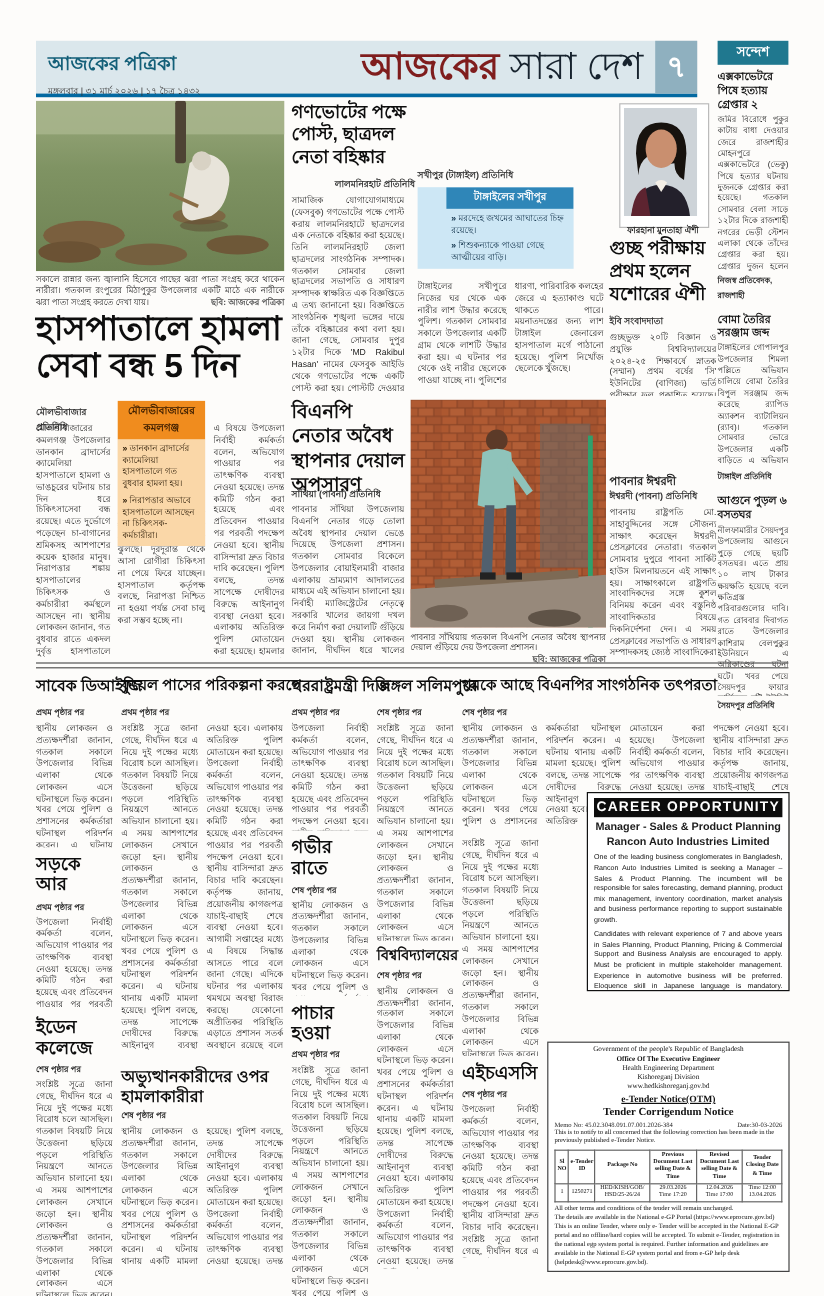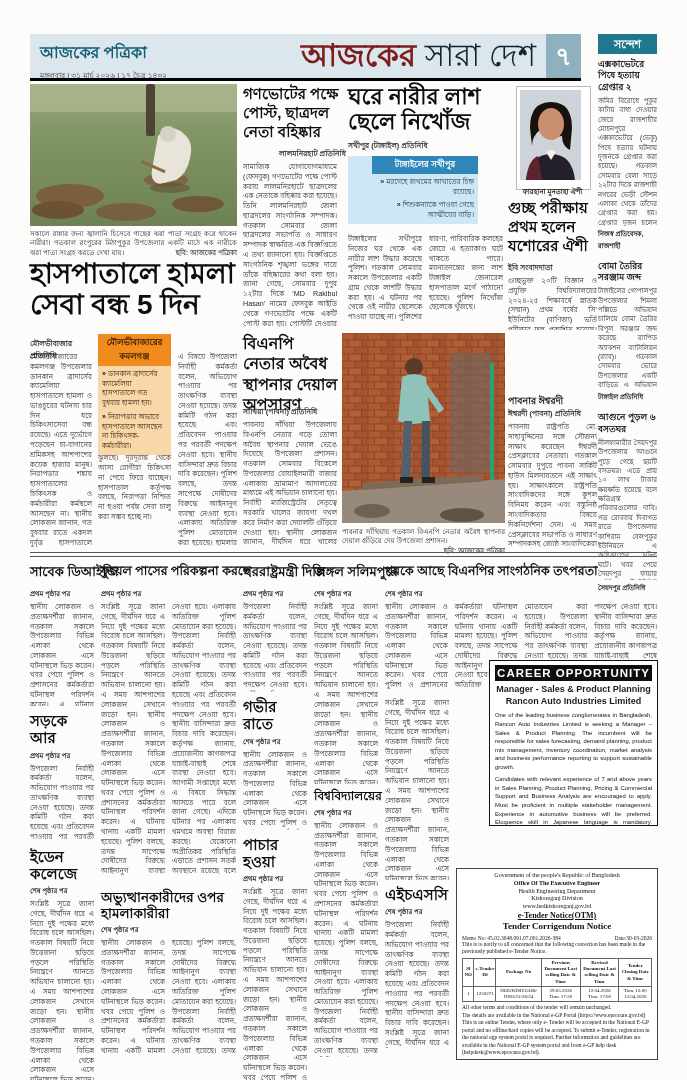--- a/index.html
+++ b/index.html
@@ -1,20 +1,20 @@
 <!DOCTYPE html>
 <html><head>
 <meta charset="utf-8">
 <style>
   html,body{margin:0;padding:0;background:#e8e6e1;}
   .page{position:relative;width:687px;height:1080px;background:#fdfcfa;margin:0 auto;
         font-family:"Liberation Sans",sans-serif;color:#1c1c1c;overflow:hidden;}
   .abs{position:absolute;}
   
-  .band{background:#dbe7ec;border-bottom:3px solid #000000;}
+  .band{background:#dbe7ec;border-bottom:3px solid #0369a1;}
   .mast-name{font-size:16px;font-weight:bold;color:#135f78;}
   .mast-date{font-size:7.5px;color:#333;margin-top:3px;}
   .big-title{font-size:31px;color:#17232e;text-align:right;line-height:44px;white-space:nowrap;}
   .big-title b{color:#7f1d1d;margin-top:31px;}
   .pagenum{background:#8fb0bf;color:#fff;font-size:25px;font-weight:bold;text-align:center;line-height:44px;}
   
   .sd-bar{background:#20788f;color:#fff;font-size:11px;font-weight:bold;text-align:center;line-height:20px;}
   .sd-h{font-size:9px;font-weight:bold;line-height:1.25;color:#111;margin:0 0 3px 0;}
   .sd-b{font-size:6.8px;line-height:1.38;text-align:justify;color:#222;overflow:hidden;}
   .sd-credit{font-size:6.6px;font-weight:bold;color:#222;margin-top:2px;}
@@ -29,21 +29,21 @@
   .cap .cr{float:right;color:#555;font-weight:bold;}
   .photo-frame{background:#fff;border:1px solid #bbb;}
   
   .ibox{overflow:hidden;}
   .ibox .tbar{font-size:8.5px;font-weight:bold;text-align:center;padding:2px 0;}
   .ibox ul{margin:3px 4px;padding:0;list-style:none;}
   .ibox li{font-size:7.2px;line-height:1.35;margin-bottom:4px;color:#2a1a05;}
   .ibox li::before{content:"» ";font-weight:bold;}
   .ibox-blue .tbar{background:#2f86b8;color:#fff;}
   .ibox-blue{background:#cde7f5;}
-  .ibox-blue li{color:#10314a;text-align:right;}
+  .ibox-blue li{color:#10314a;}
   .ibox-orange .tbar{background:#f08c1e;color:#402000;}
   .ibox-orange{background:#fad7a8;}
   
   .divider{border-top:1px solid #555;border-bottom:1px solid #555;height:3px;}
   .ch{font-size:13px;font-weight:bold;white-space:nowrap;color:#0d0d0d;}
   .csub{font-size:13.5px;font-weight:bold;color:#0d0d0d;line-height:1.15;}
   .clabel{font-size:6.8px;font-weight:bold;color:#222;}
   .c2col{column-count:2;column-gap:7px;}
   .c4col{column-count:4;column-gap:7px;}
   
@@ -140,21 +140,20 @@
   <div class="abs bt" style="left:178px;top:352px;width:59px;height:196px;">এ বিষয়ে উপজেলা নির্বাহী কর্মকর্তা বলেন, অভিযোগ পাওয়ার পর তাৎক্ষণিক ব্যবস্থা নেওয়া হয়েছে। তদন্ত কমিটি গঠন করা হয়েছে এবং প্রতিবেদন পাওয়ার পর পরবর্তী পদক্ষেপ নেওয়া হবে। স্থানীয় বাসিন্দারা দ্রুত বিচার দাবি করেছেন। পুলিশ বলছে, তদন্ত সাপেক্ষে দোষীদের বিরুদ্ধে আইনানুগ ব্যবস্থা নেওয়া হবে। এলাকায় অতিরিক্ত পুলিশ মোতায়েন করা হয়েছে। হামলার ঘটনায় থানায় একটি মামলা হয়েছে। কর্তৃপক্ষ জানায়, প্রয়োজনীয় যাচাই-বাছাই শেষে হাসপাতালের সেবা দ্রুত চালুর উদ্যোগ নেওয়া হবে।</div>
 
   <div class="abs h-md" style="left:243px;top:84px;width:96px;">গণভোটের পক্ষে পোস্ট, ছাত্রদল নেতা বহিষ্কার</div>
   <div class="abs byline" style="left:243px;top:148px;width:96px;margin-left:36px;">লালমনিরহাট প্রতিনিধি</div>
   <div class="abs bt" style="left:243px;top:162px;width:94px;height:166px;">সামাজিক যোগাযোগমাধ্যমে (ফেসবুক) গণভোটের পক্ষে পোস্ট করায় লালমনিরহাটে ছাত্রদলের এক নেতাকে বহিষ্কার করা হয়েছে। তিনি লালমনিরহাট জেলা ছাত্রদলের সাংগঠনিক সম্পাদক। গতকাল সোমবার জেলা ছাত্রদলের সভাপতি ও সাধারণ সম্পাদক স্বাক্ষরিত এক বিজ্ঞপ্তিতে এ তথ্য জানানো হয়। বিজ্ঞপ্তিতে সাংগঠনিক শৃঙ্খলা ভঙ্গের দায়ে তাঁকে বহিষ্কারের কথা বলা হয়। জানা গেছে, সোমবার দুপুর ১২টার দিকে 'MD Rakibul Hasan' নামের ফেসবুক আইডি থেকে গণভোটের পক্ষে একটি পোস্ট করা হয়। পোস্টটি দেওয়ার কিছুক্ষণের মধ্যেই জেলা ছাত্রদলের শীর্ষ নেতাদের নজরে আসে। এরপর সাংগঠনিক সিদ্ধান্তে তাঁকে দল থেকে বহিষ্কার করা হয়।</div>
 
   <div class="abs h-md" style="left:243px;top:334px;width:96px;font-size:16px;">বিএনপি নেতার অবৈধ স্থাপনার দেয়াল অপসারণ</div>
   <div class="abs byline" style="left:243px;top:406px;width:96px;">সাঁথিয়া (পাবনা) প্রতিনিধি</div>
   <div class="abs bt" style="left:243px;top:420px;width:94px;height:128px;">পাবনার সাঁথিয়া উপজেলায় বিএনপি নেতার গড়ে তোলা অবৈধ স্থাপনার দেয়াল ভেঙে দিয়েছে উপজেলা প্রশাসন। গতকাল সোমবার বিকেলে উপজেলার বোয়াইলমারী বাজার এলাকায় ভ্রাম্যমাণ আদালতের মাধ্যমে এই অভিযান চালানো হয়। নির্বাহী ম্যাজিস্ট্রেটের নেতৃত্বে সরকারি খালের জায়গা দখল করে নির্মাণ করা দেয়ালটি গুঁড়িয়ে দেওয়া হয়। স্থানীয় লোকজন জানান, দীর্ঘদিন ধরে খালের জায়গা দখল করে স্থাপনা নির্মাণের কাজ চলছিল। অভিযোগ পেয়ে প্রশাসন ব্যবস্থা নেয়। উপজেলা প্রশাসন জানায়, সরকারি জায়গা দখলমুক্ত করতে এ ধরনের অভিযান অব্যাহত থাকবে।</div>
 
-  <div class="abs h-lg" style="left:348px;top:84px;width:150px;">ঘরে নারীর লাশ ছেলে নিখোঁজ</div>
   <div class="abs byline" style="left:348px;top:140px;width:150px;">সখীপুর (টাঙ্গাইল) প্রতিনিধি</div>
   <div class="abs ibox ibox-blue" style="left:348px;top:156px;width:106px;padding-left:24px;">
     <div class="tbar">টাঙ্গাইলের সখীপুর</div>
     <ul>
       <li>মরদেহে জখমের আঘাতের চিহ্ন রয়েছে।</li>
       <li>শিশুকন্যাকে পাওয়া গেছে আত্মীয়ের বাড়ি।</li>
     </ul>
   </div>
   <div class="abs bt c2col" style="left:348px;top:234px;width:155px;height:94px;">টাঙ্গাইলের সখীপুরে নিজের ঘর থেকে এক নারীর লাশ উদ্ধার করেছে পুলিশ। গতকাল সোমবার সকালে উপজেলার একটি গ্রাম থেকে লাশটি উদ্ধার করা হয়। এ ঘটনার পর থেকে ওই নারীর ছেলেকে পাওয়া যাচ্ছে না। পুলিশের ধারণা, পারিবারিক কলহের জেরে এ হত্যাকাণ্ড ঘটে থাকতে পারে। ময়নাতদন্তের জন্য লাশ টাঙ্গাইল জেনারেল হাসপাতাল মর্গে পাঠানো হয়েছে। পুলিশ নিখোঁজ ছেলেকে খুঁজছে।</div>
 

